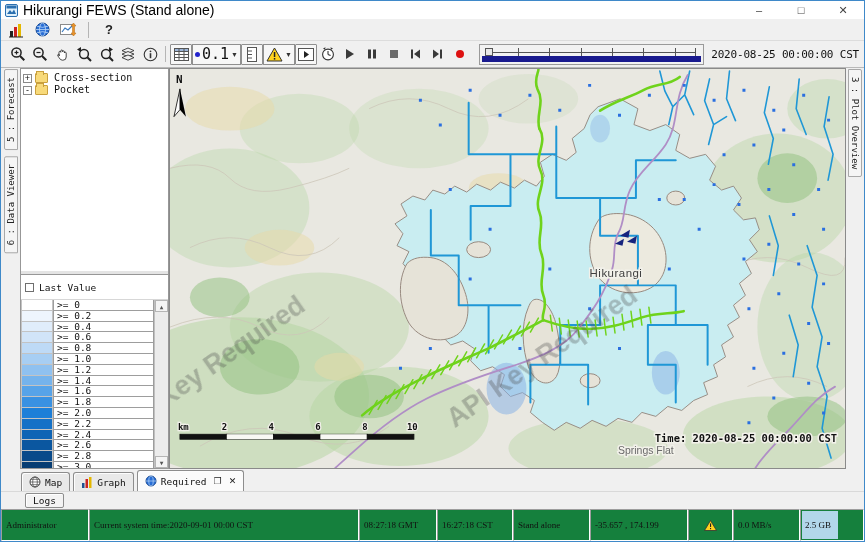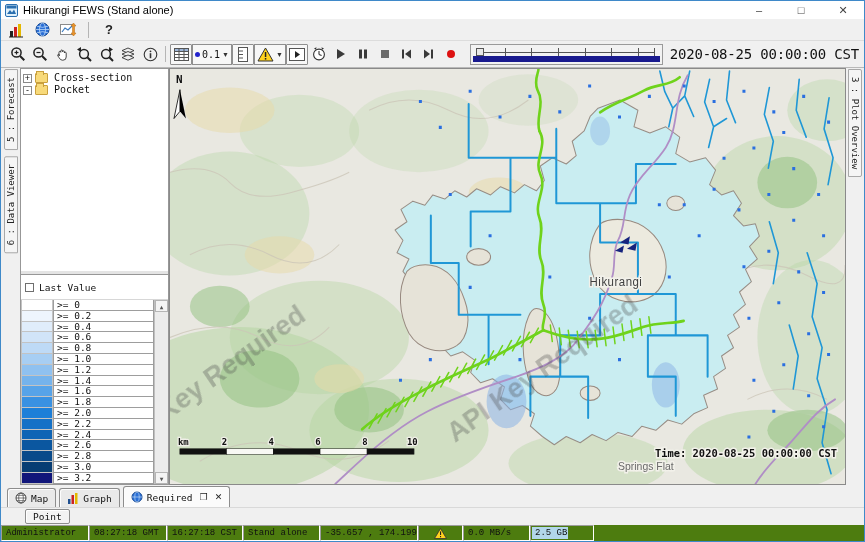--- a/index.html
+++ b/index.html
@@ -3,48 +3,48 @@
 <meta charset="utf-8">
 <style>
   * { box-sizing: border-box; margin: 0; padding: 0; }
   html,body { width:865px; height:542px; overflow:hidden; }
   body { font-family:"Liberation Sans",sans-serif; background:#fff; }
   .app { position:absolute; inset:0; width:865px; height:542px; border:1px solid #3f89c9; display:flex; flex-direction:column; background:#f0f0f0; }
 
   
   .titlebar { height:18px; background:#fff; display:flex; align-items:center; padding-left:4px; flex:0 0 auto; }
   .app-icon { width:13px; height:13px; margin-right:5px; flex:0 0 auto; }
-  .title-text { font-size:11px; color:#000; }
+  .title-text { font-size:14px; color:#000; }
   .win-controls { margin-left:auto; display:flex; height:100%; }
   .win-btn { width:42px; display:flex; align-items:center; justify-content:center; font-size:11px; color:#444; }
 
   
   .menubar { height:17px; background:#f0f0f0; display:flex; align-items:center; font-size:11px; color:#111; border-bottom:1px solid #e3e3e3; flex:0 0 auto; }
   .menu-item { padding:0 8px; }
 
   
   .toolbar1 { height:22px; background:#f0f0f0; display:flex; align-items:center; gap:6px; padding-left:5px; border-bottom:1px solid #dcdcdc; flex:0 0 auto; }
   .tb1-btn { width:20px; height:18px; display:flex; align-items:center; justify-content:center; }
   .help-q { font-weight:bold; font-size:13px; color:#222; }
   .tb-sep { width:1px; height:16px; background:#b5b5b5; margin:0 4px; }
 
   
   .toolbar2 { height:27px; background:#f0f0f0; display:flex; align-items:center; padding:0 3px 0 6px; border-bottom:1px solid #b9b9b9; flex:0 0 auto; }
   .tb-btn { width:22px; height:21px; display:flex; align-items:center; justify-content:center; flex:0 0 auto; }
   .tb-box { border:1px solid #8f8f8f; background:#f7f7f7; border-radius:1px; }
   .tb-drop { display:flex; align-items:center; border:1px solid #8f8f8f; background:#f7f7f7; height:21px; padding:0 2px; gap:2px; flex:0 0 auto; }
   .drop-caret { font-size:7px; color:#333; }
   .thresh-dot { width:5px; height:5px; border-radius:50%; background:#2222cc; }
-  .thresh-val { font-family:"DejaVu Sans Mono",monospace; font-size:10px; color:#111; }
+  .thresh-val { font-family:"DejaVu Sans Mono",monospace; font-size:15px; color:#111; }
   .timeline { flex:1 1 auto; height:21px; margin:0 5px 0 8px; border:1px solid #9a9a9a; background:#f2f2f2; position:relative; }
   .tl-ruler { position:absolute; left:7px; right:7px; top:7px; border-top:1px solid #555; }
   .tl-tick { position:absolute; top:3px; width:1px; height:9px; background:#555; }
   .tl-bar { position:absolute; left:2px; right:2px; bottom:2px; height:6px; background:#191a8e; }
   .tl-thumb { position:absolute; left:5px; top:3px; width:8px; height:8px; background:#e8e8e8; border:1px solid #555; }
-  .tb-date { font-family:"DejaVu Sans Mono",monospace; font-size:14px; letter-spacing:-0.2px; white-space:nowrap; color:#111; padding:0 2px; flex:0 0 auto; }
+  .tb-date { font-family:"DejaVu Sans Mono",monospace; font-size:11px; letter-spacing:-0.2px; white-space:nowrap; color:#111; padding:0 2px; flex:0 0 auto; }
 
   
   .main { flex:1 1 auto; display:flex; background:#f0f0f0; min-height:0; }
   .left-strip { width:19px; flex:0 0 auto; display:flex; flex-direction:column; gap:6px; padding-top:1px; align-items:center; }
   .v-tab { writing-mode:vertical-rl; transform:rotate(180deg); font-family:"DejaVu Sans Mono",monospace; font-size:9px; color:#222; background:#f5f5f5; border:1px solid #a8a8a8; border-radius:0 2px 2px 0; padding:7px 1px; }
   .right-strip { width:18px; flex:0 0 auto; padding-top:1px; display:flex; flex-direction:column; align-items:center; }
   .v-tab-r { writing-mode:vertical-rl; font-family:"DejaVu Sans Mono",monospace; font-size:9px; color:#222; background:#f5f5f5; border:1px solid #a8a8a8; border-radius:0 2px 2px 0; padding:7px 1px; }
 
   .left-panel { width:149px; flex:0 0 auto; display:flex; flex-direction:column; border:1px solid #979797; background:#fff; }
   .tree { height:205px; flex:0 0 auto; overflow:hidden; border-bottom:3px solid #e4e4e4; padding:3px 2px; font-family:"DejaVu Sans Mono",monospace; font-size:10px; color:#111; background:#fff; }
@@ -66,29 +66,29 @@
   .lg-row { display:flex; height:10.8px; }
   .lg-swatch { width:32px; flex:0 0 auto; border:1px solid #c3c3c3; border-top:none; }
   .lg-label { flex:1 1 auto; border:1px solid #9d9d9d; border-top:none; background:#fff; padding-left:3px; line-height:9.5px; }
   .lg-scroll { width:14px; flex:0 0 auto; background:#ececec; border-left:1px solid #c0c0c0; display:flex; flex-direction:column; justify-content:space-between; align-items:stretch; }
   .scroll-btn { height:12px; border:1px solid #b5b5b5; background:#f4f4f4; font-size:6px; color:#555; display:flex; align-items:center; justify-content:center; }
 
   .map-panel { flex:1 1 auto; position:relative; border:1px solid #8a8a8a; background:#eae9e2; overflow:hidden; min-width:0; }
   .map-panel svg.map { position:absolute; inset:0; width:100%; height:100%; }
 
   
-  .bottom-tabs { height:22px; flex:0 0 auto; background:#f0f0f0; display:flex; align-items:flex-end; padding-left:6px; gap:3px; }
+  .bottom-tabs { height:22px; flex:0 0 auto; background:#f0f0f0; display:flex; align-items:flex-end; padding-left:20px; gap:3px; }
   .b-tab { height:19px; border:1px solid #8d8d8d; border-bottom:none; border-radius:3px 3px 0 0; background:#e9e9e9; display:flex; align-items:center; padding:0 7px; font-family:"DejaVu Sans Mono",monospace; font-size:9.5px; color:#111; gap:4px; box-shadow:inset 1px 1px 0 #fdfdfd; }
   .b-tab.active { background:#fbfbfb; height:21px; }
   .tab-ctrl { font-size:9px; color:#222; margin-left:3px; font-family:"Liberation Sans",sans-serif; }
   .logs-row { height:18px; flex:0 0 auto; background:#f0f0f0; display:flex; align-items:center; padding-left:24px; border-top:1px solid #d9d9d9; }
   .logs-btn { border:1px solid #8d8d8d; background:#f3f3f3; font-family:"DejaVu Sans Mono",monospace; font-size:9.5px; color:#111; height:15px; padding:0 7px; border-radius:2px; box-shadow:inset 1px 1px 0 #fff; display:flex; align-items:center; }
 
   
-  .statusbar { height:16px; flex:0 0 auto; display:flex; background:#4d7c0f; font-family:Liberation Mono, monospace; font-size:9px; color:#111; }
+  .statusbar { height:32px; flex:0 0 auto; display:flex; background:#15803d; font-family:Liberation Serif, serif; font-size:9px; color:#111; }
   .st-cell { border:1px solid; border-color:#9d9d9d #ffffff #ffffff #9d9d9d; display:flex; align-items:center; padding:0 4px; white-space:nowrap; overflow:hidden; flex:0 0 auto; position:relative; }
   .mem-fill { position:absolute; left:1px; top:1px; bottom:1px; width:58%; background:#b2d7ea; }
   .mem-text { position:relative; }
 </style>
 </head>
 <body>
 
 <div class="app">
 
   <div class="titlebar">
@@ -531,25 +531,26 @@
           <ellipse cx="6" cy="6" rx="2.2" ry="5" fill="none" stroke="#bcd8f6" stroke-width="0.7"></ellipse>
           <line x1="1" y1="6" x2="11" y2="6" stroke="#bcd8f6" stroke-width="0.7"></line>
         </svg>
       <span>Required</span>
       <span class="tab-ctrl">❐</span>
       <span class="tab-ctrl">✕</span>
     </div>
   </div>
 
   <div class="logs-row">
-    <div class="logs-btn">Point</div>
+    <div class="logs-btn">Logs</div>
   </div>
 
   <div class="statusbar">
     <div class="st-cell" style="width:88px">Administrator</div>
+    <div class="st-cell" style="width:270px">Current system time:2020-09-01 00:00 CST</div>
     <div class="st-cell" style="width:78px">08:27:18 GMT</div>
     <div class="st-cell" style="width:76px">16:27:18 CST</div>
     <div class="st-cell" style="width:77px">Stand alone</div>
     <div class="st-cell" style="width:98px">-35.657 , 174.199</div>
     <div class="st-cell" style="width:45px; justify-content:center">
       <svg width="13" height="11" viewBox="0 0 13 11">
           <path d="M6.5 0.5 L12.5 10.5 L0.5 10.5 Z" fill="#ffd21e" stroke="#333" stroke-width="0.8"></path>
           <rect x="6" y="3.4" width="1.1" height="3.6" fill="#222"></rect>
           <rect x="6" y="8" width="1.1" height="1.2" fill="#222"></rect>
         </svg>

